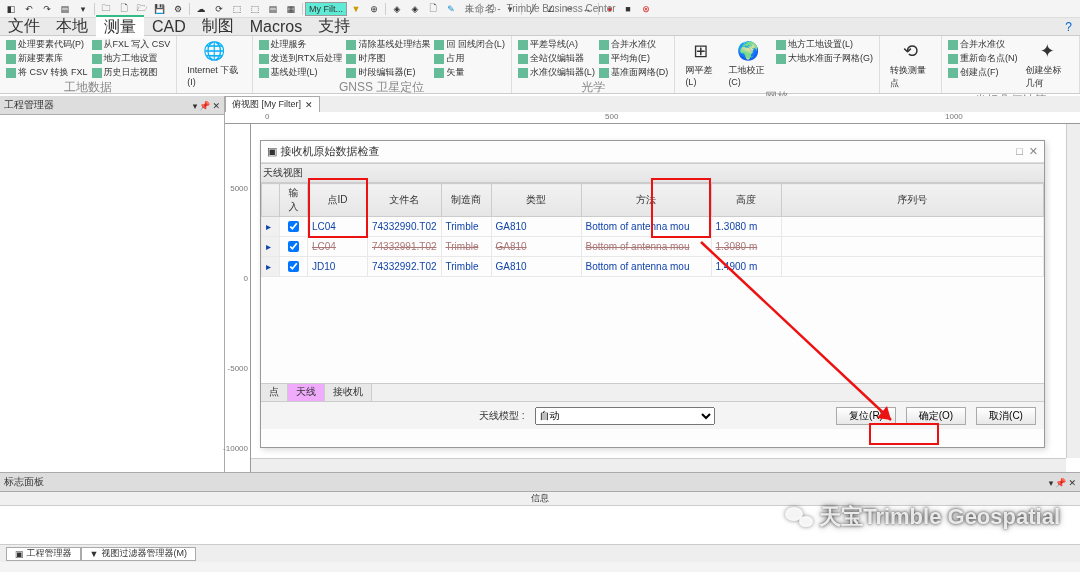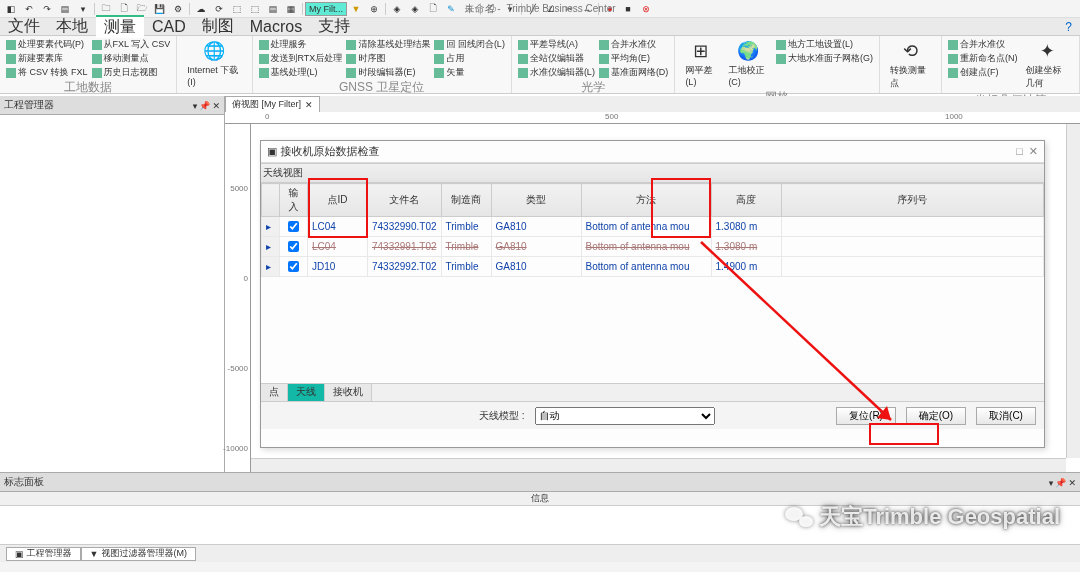--- a/index.html
+++ b/index.html
@@ -54,21 +54,21 @@
 .section-title { text-align: left; font-size: 10px; padding: 2px; background: linear-gradient(#f0f0f0,#e5e5e5); border-top: 1px solid #ccc; border-bottom: 1px solid #ccc; }
 
 .grid-container { height: 200px; overflow: hidden; }
 .grid { width: 100%; border-collapse: collapse; }
 .grid th { background: linear-gradient(#f2f2f2,#e6e6e6); font-weight: normal; font-size: 10px; padding: 2px 4px; border: 1px solid #ccc; }
 .grid td { font-size: 10px; padding: 1px 4px; border: 1px solid #e8e8e8; color: #14a; }
 .grid td.row-handle { width: 16px; background: #f0f0f0; }
 .chk { width: 11px; height: 11px; }
 
 .dlg-tabs { height: 18px; display: flex; border-top: 1px solid #ccc; background: #f0f0f0; }
-.dlg-tab { padding: 1px 8px; font-size: 10px; background: #14b8a6; border-right: 1px solid #ccc; }
+.dlg-tab { padding: 1px 8px; font-size: 10px; background: #f0abfc; border-right: 1px solid #ccc; }
 .dlg-tab.inactive { background: #e8e8e8; }
 
 .dlg-footer { height: 28px; display: flex; align-items: center; padding: 0 8px; gap: 10px; border-top: 1px solid #ccc; background: #f4f4f4; }
 .dlg-footer label { font-size: 10px; }
 .dlg-footer select { font-size: 10px; height: 18px; flex: 0 0 180px; }
 .dlg-footer .spacer { flex: 1; }
 .btn { min-width: 60px; height: 18px; font-size: 10px; border: 1px solid #aaa; background: linear-gradient(#fff,#e8e8e8); padding: 0 10px; }
 
 
 .hl { position: absolute; border: 2px solid #e11; pointer-events: none; }
@@ -172,21 +172,21 @@
             <span>将 CSV 转换 FXL</span>
           </div>
       </div>
       <div class="ribbon-row">
         <div class="ribbon-itm">
             <span class="ribbon-icon"></span>
             <span>从FXL 写入 CSV</span>
           </div>
         <div class="ribbon-itm">
             <span class="ribbon-icon"></span>
-            <span>移动测量点</span>
+            <span>地方工地设置</span>
           </div>
         <div class="ribbon-itm">
             <span class="ribbon-icon"></span>
             <span>历史日志视图</span>
           </div>
       </div>
     </div>
     <div class="rg-title">工地数据</div>
   </div>
   <div class="ribbon-group">

